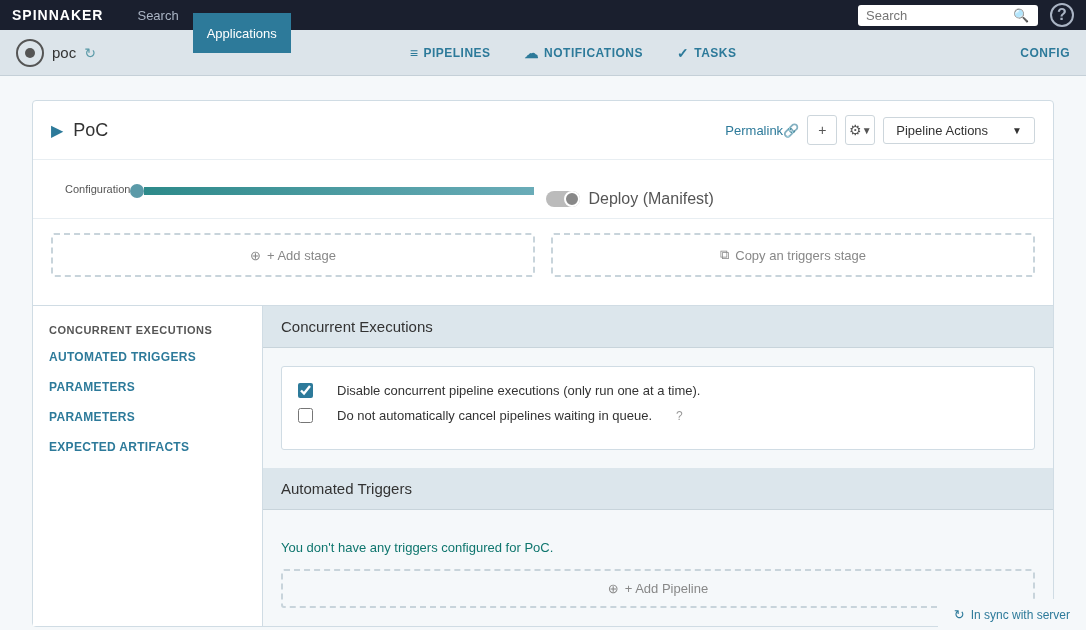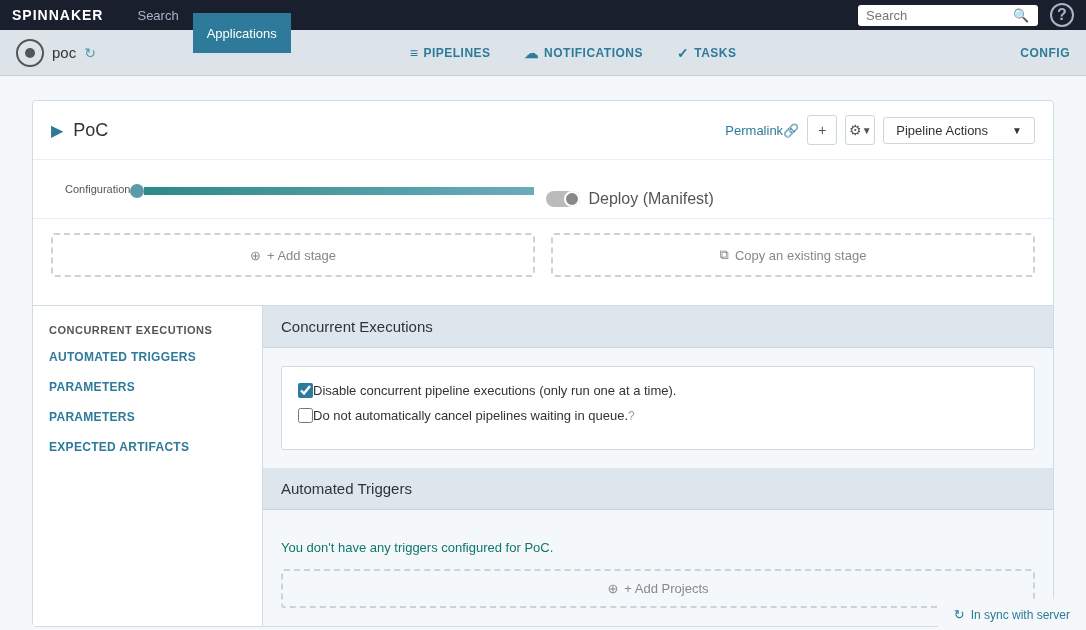--- a/index.html
+++ b/index.html
@@ -285,21 +285,21 @@
     }
 
     .section-body {
       padding: 18px;
       background: #f5f8fa;
     }
 
     .checkbox-row {
       display: flex;
       align-items: center;
-      gap: 0;
+      gap: 24px;
       margin-bottom: 10px;
     }
     .checkbox-row input[type=checkbox] {
       width: 15px;
       height: 15px;
       accent-color: #2d7a9a;
     }
     .checkbox-label {
       font-size: 13px;
       color: #333;
@@ -517,21 +517,21 @@
       </div>
     </div>
 
     <div class="add-stage-row">
       <button class="add-stage-btn">
         <span>⊕</span>
         <span>+ Add stage</span>
       </button>
       <button class="add-stage-btn">
         <span>⧉</span>
-        <span>Copy an existing stage</span>
+        <span>Copy an triggers stage</span>
       </button>
     </div>
 
     <div class="bottom-section">
 
       <div class="sidebar">
         <div class="sidebar-section-header">
           <span>CONCURRENT EXECUTIONS</span>
         </div>
         <div class="sidebar-item">
@@ -570,21 +570,21 @@
         </div>
 
         <div>
           <div class="section-header">
             <span>Automated Triggers</span>
           </div>
           <div class="section-body">
             <p class="trigger-empty">You don't have any triggers configured for PoC.</p>
             <button class="add-trigger-btn">
               <span>⊕</span>
-              <span>+ Add Projects</span>
+              <span>+ Add Pipeline</span>
             </button>
           </div>
         </div>
 
       </div>
     </div>
   </div>
 
 </div>
 

